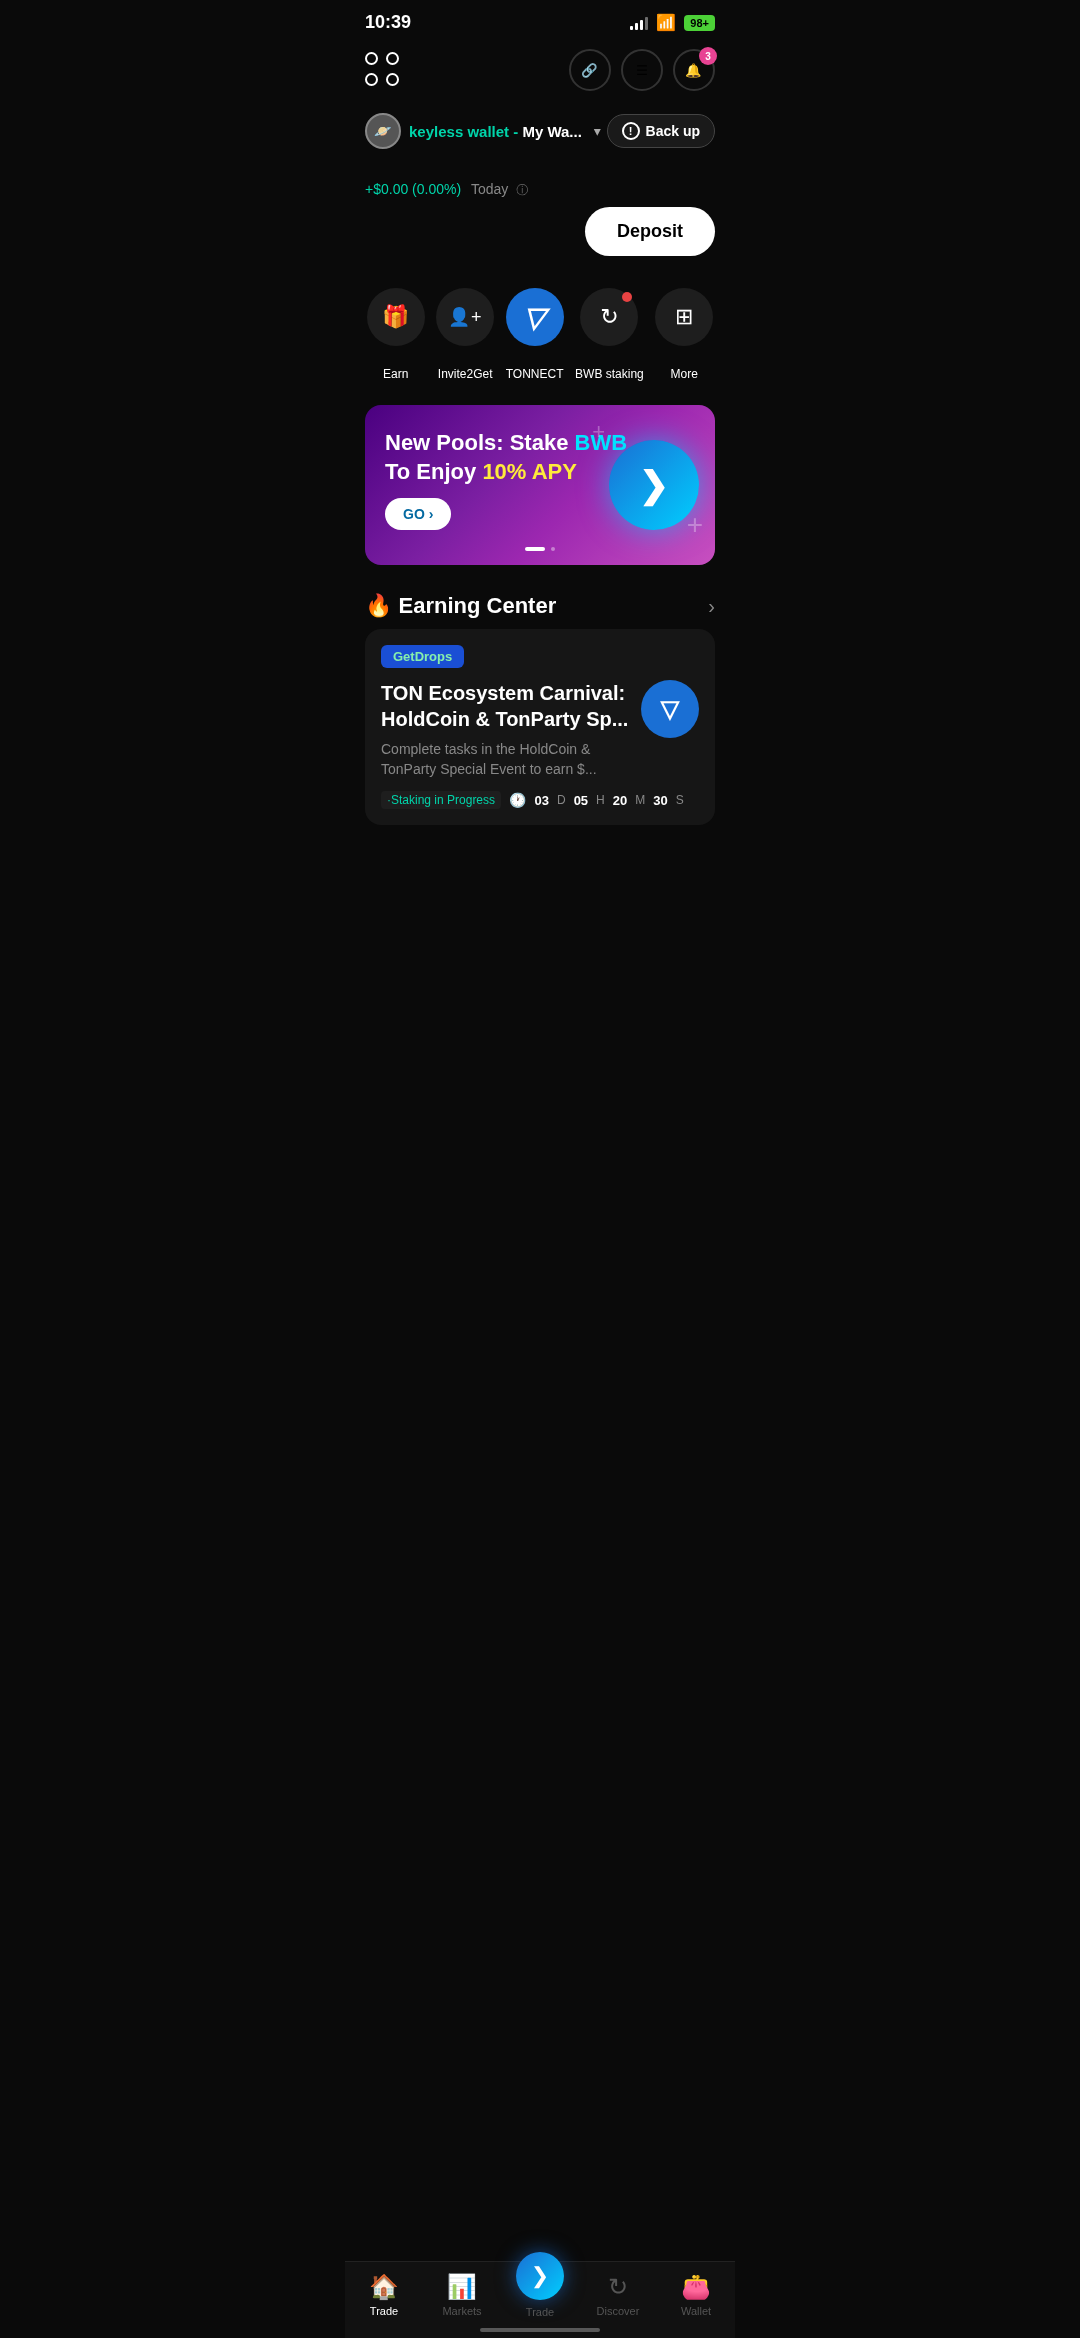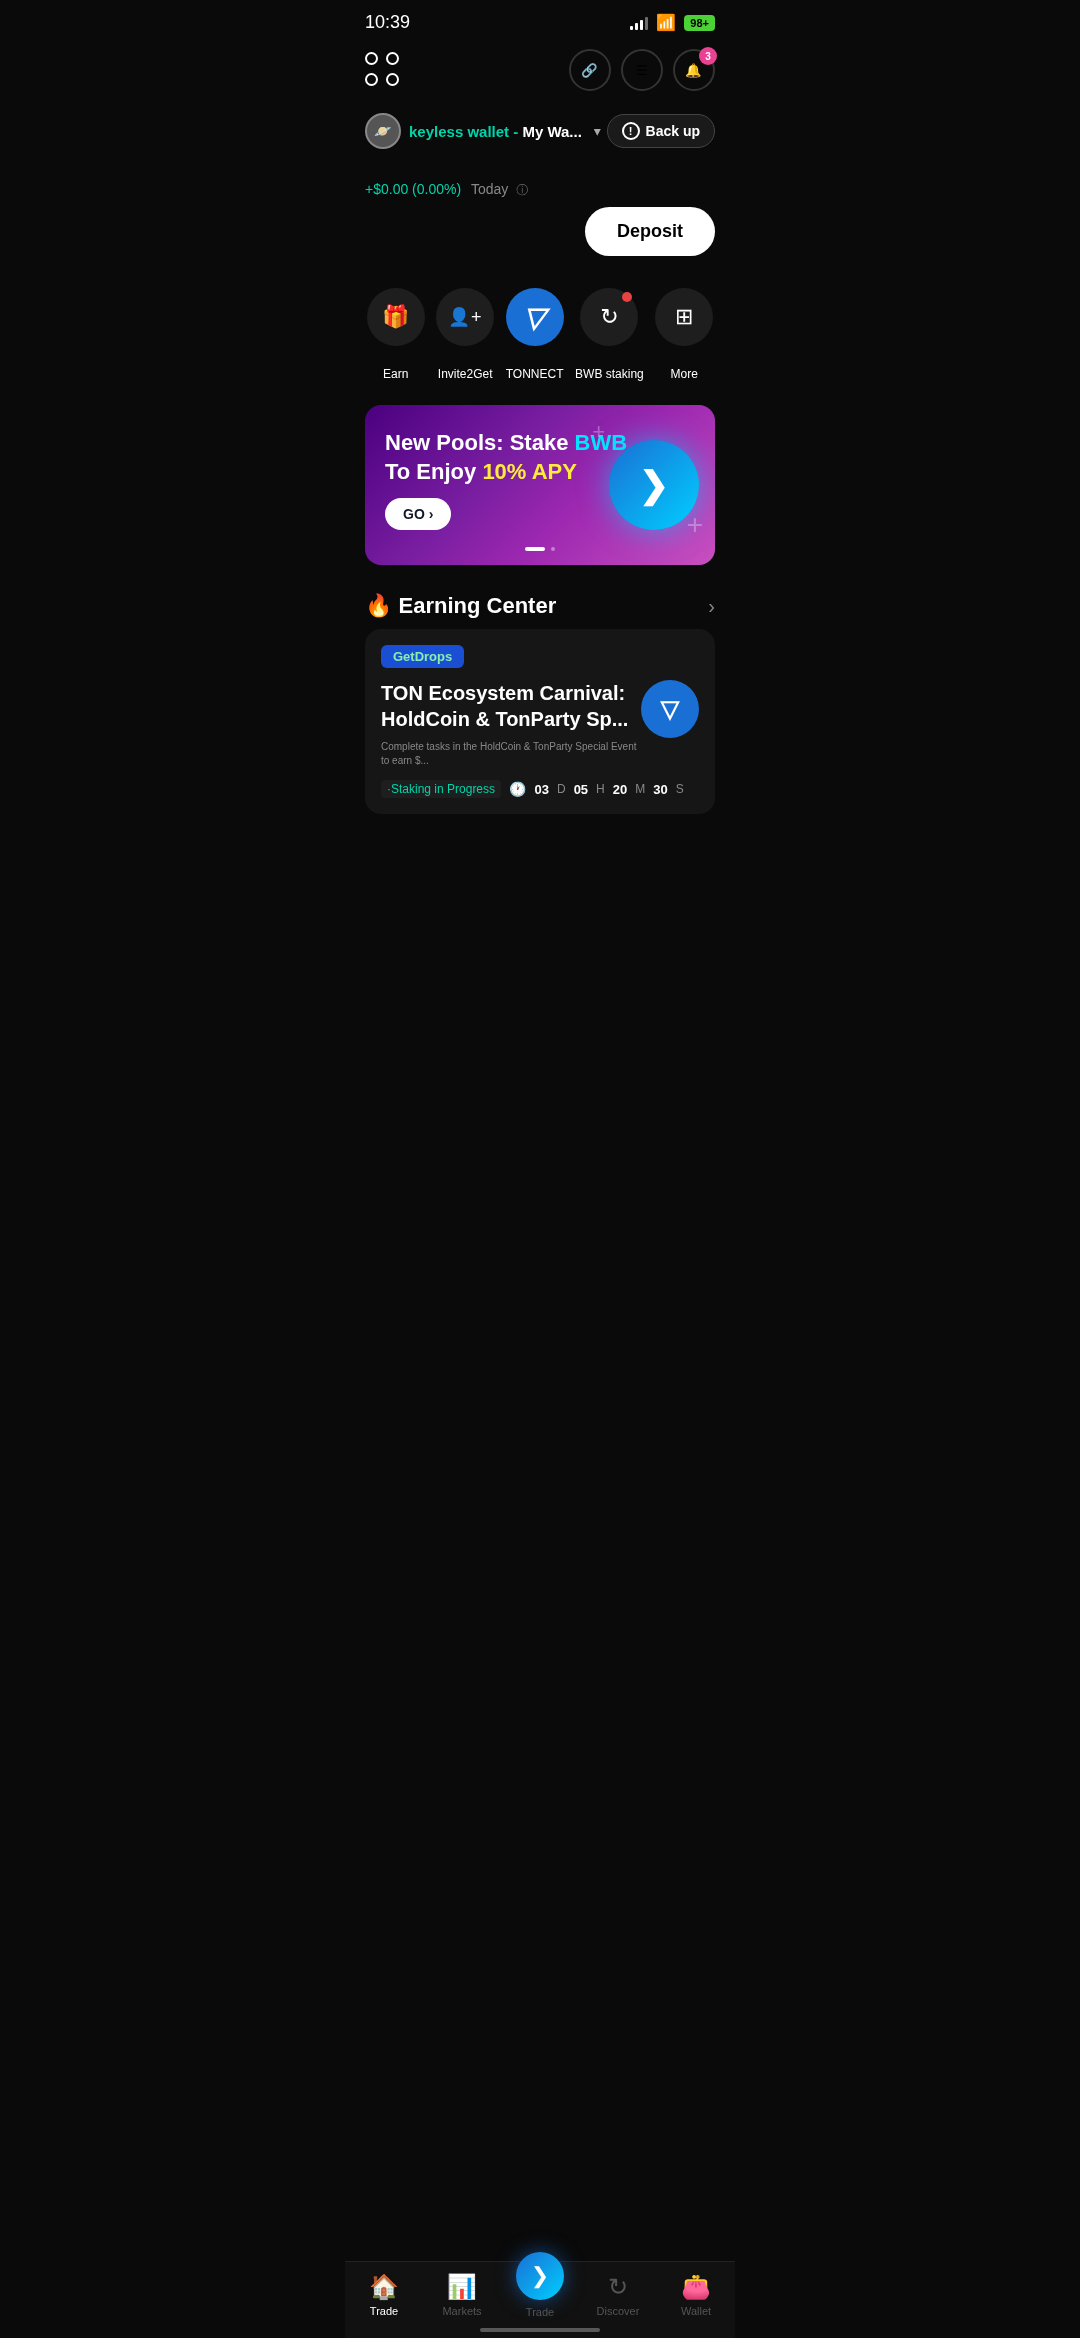--- a/index.html
+++ b/index.html
@@ -17,21 +17,21 @@
 
     
     .status-bar {
       display: flex;
       justify-content: space-between;
       align-items: center;
       padding: 12px 20px 8px;
     }
     .status-time {
       font-size: 18px;
-      font-weight: 400;
+      font-weight: 700;
       color: #fff;
     }
     .status-icons {
       display: flex;
       align-items: center;
       gap: 8px;
     }
     .signal-bars {
       display: flex;
       align-items: flex-end;
@@ -287,21 +287,21 @@
       color: #00e5ff;
     }
     .banner-title .yellow {
       color: #ffeb3b;
     }
     .banner-go {
       display: inline-flex;
       align-items: center;
       gap: 4px;
       background: #fff;
-      color: #0f172a;
+      color: #0369a1;
       border: none;
       border-radius: 20px;
       padding: 8px 18px;
       font-size: 14px;
       font-weight: 700;
       cursor: pointer;
       margin-top: 12px;
     }
     .banner-coin {
       position: absolute;
@@ -403,21 +403,21 @@
       flex: 1;
     }
     .card-title {
       font-size: 20px;
       font-weight: 700;
       color: #fff;
       line-height: 1.3;
       margin-bottom: 8px;
     }
     .card-desc {
-      font-size: 10px;
+      font-size: 14px;
       color: #888;
       line-height: 1.4;
     }
     .card-logo {
       width: 58px;
       height: 58px;
       border-radius: 50%;
       background: #1a6fd4;
       display: flex;
       align-items: center;

